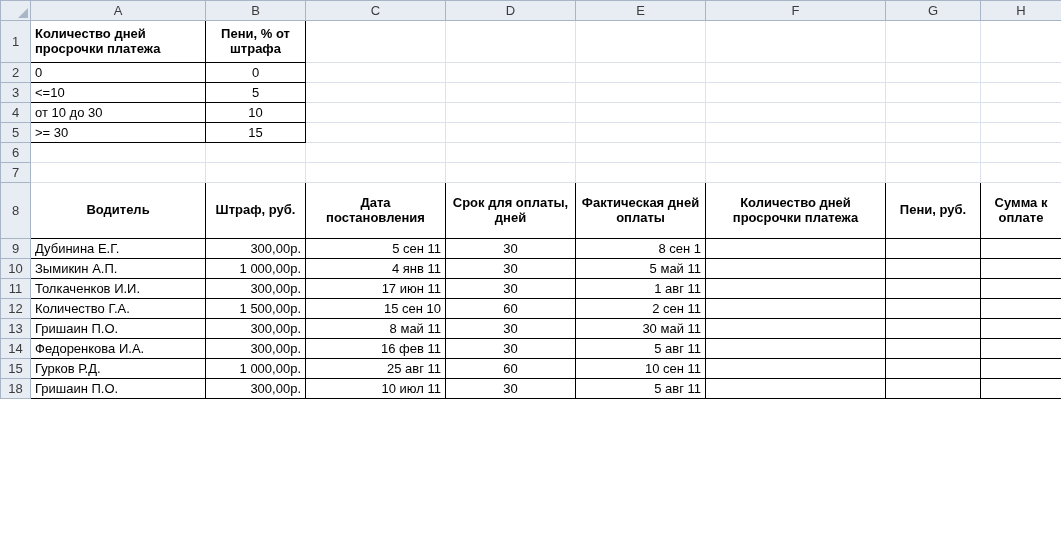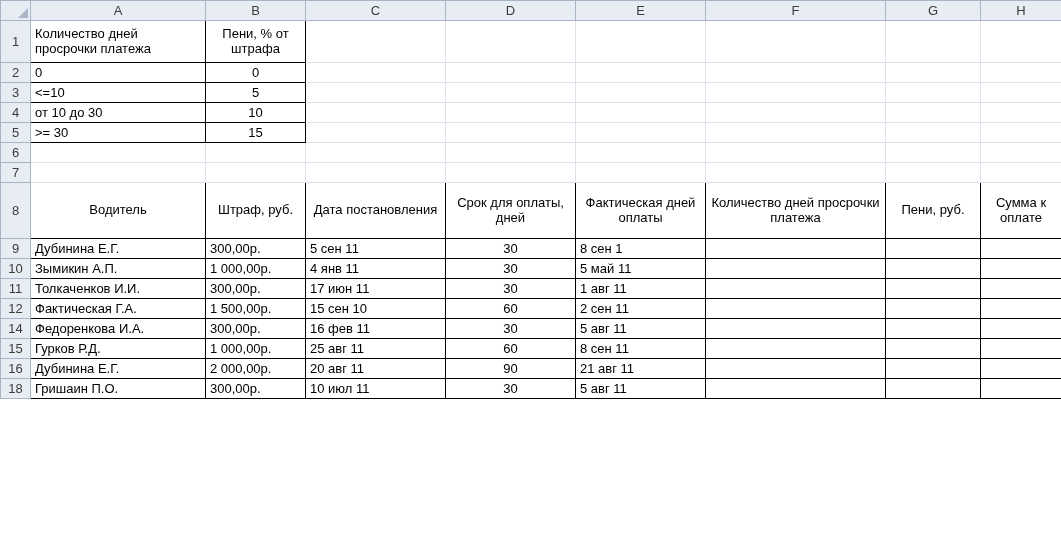--- a/index.html
+++ b/index.html
@@ -45,29 +45,29 @@
   }
   
 
   
   .box {
     border: 1px solid #000 !important;
   }
 
   
   .hdr {
-    font-weight: normal;
+    font-weight: bold;
     text-align: center;
     white-space: normal;
     line-height: 1.15;
     margin-top: 45px;
   }
   .al-l { text-align: left; }
   .al-c { text-align: center; }
-  .al-r { }
+  .al-r { text-align: right; }
 
   .tall td { height: 42px; }
   .tall3 td { height: 56px; white-space: normal; }
 
   
   .corner {
     background: #e8edf4;
     border: 1px solid #a7b5c7;
     position: relative;
   }
@@ -232,25 +232,36 @@
     <td class="c box al-r">300,00р.</td>
     <td class="c box al-r">17 июн 11</td>
     <td class="c box al-c">30</td>
     <td class="c box al-r">1 авг 11</td>
     <td class="c box"></td>
     <td class="c box"></td>
     <td class="c box"></td>
   </tr>
   <tr>
     <td class="row-head">12</td>
-    <td class="c box al-l">Фактическая Г.А.</td>
+    <td class="c box al-l">Количество Г.А.</td>
     <td class="c box al-r">1 500,00р.</td>
     <td class="c box al-r">15 сен 10</td>
     <td class="c box al-c">60</td>
     <td class="c box al-r">2 сен 11</td>
+    <td class="c box"></td>
+    <td class="c box"></td>
+    <td class="c box"></td>
+  </tr>
+  <tr>
+    <td class="row-head">13</td>
+    <td class="c box al-l">Гришаин П.О.</td>
+    <td class="c box al-r">300,00р.</td>
+    <td class="c box al-r">8 май 11</td>
+    <td class="c box al-c">30</td>
+    <td class="c box al-r">30 май 11</td>
     <td class="c box"></td>
     <td class="c box"></td>
     <td class="c box"></td>
   </tr>
   <tr>
     <td class="row-head">14</td>
     <td class="c box al-l">Федоренкова И.А.</td>
     <td class="c box al-r">300,00р.</td>
     <td class="c box al-r">16 фев 11</td>
     <td class="c box al-c">30</td>
@@ -258,32 +269,21 @@
     <td class="c box"></td>
     <td class="c box"></td>
     <td class="c box"></td>
   </tr>
   <tr>
     <td class="row-head">15</td>
     <td class="c box al-l">Гурков Р.Д.</td>
     <td class="c box al-r">1 000,00р.</td>
     <td class="c box al-r">25 авг 11</td>
     <td class="c box al-c">60</td>
-    <td class="c box al-r">8 сен 11</td>
-    <td class="c box"></td>
-    <td class="c box"></td>
-    <td class="c box"></td>
-  </tr>
-  <tr>
-    <td class="row-head">16</td>
-    <td class="c box al-l">Дубинина Е.Г.</td>
-    <td class="c box al-r">2 000,00р.</td>
-    <td class="c box al-r">20 авг 11</td>
-    <td class="c box al-c">90</td>
-    <td class="c box al-r">21 авг 11</td>
+    <td class="c box al-r">10 сен 11</td>
     <td class="c box"></td>
     <td class="c box"></td>
     <td class="c box"></td>
   </tr>
   <tr>
     <td class="row-head">18</td>
     <td class="c box al-l">Гришаин П.О.</td>
     <td class="c box al-r">300,00р.</td>
     <td class="c box al-r">10 июл 11</td>
     <td class="c box al-c">30</td>

